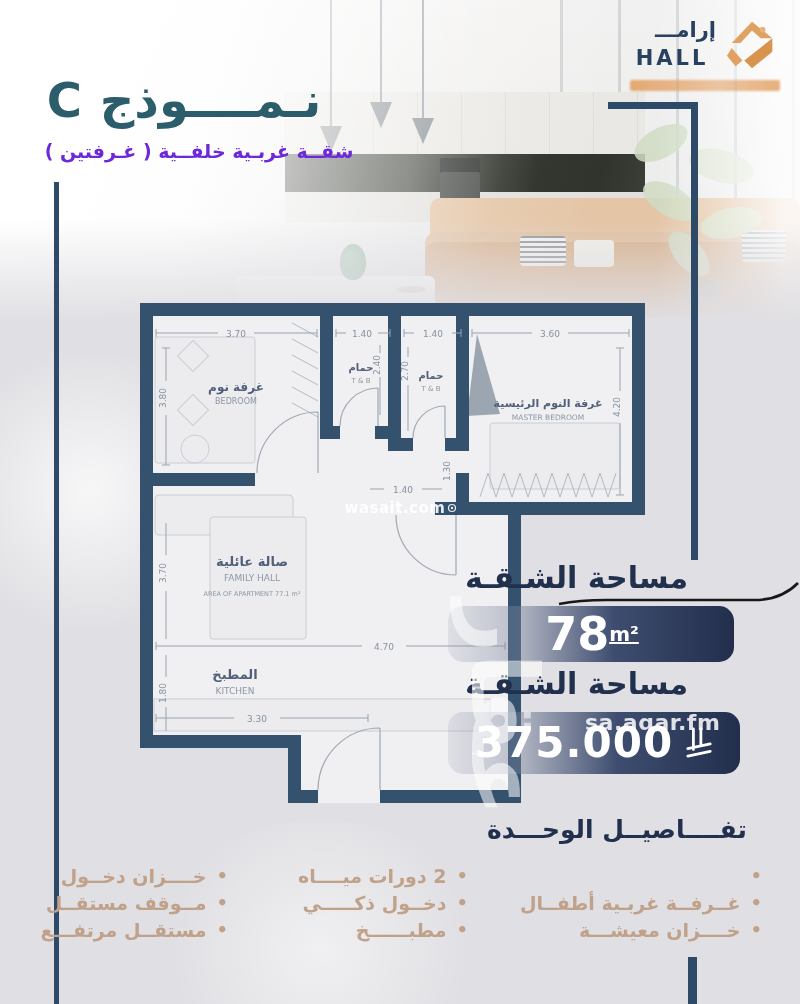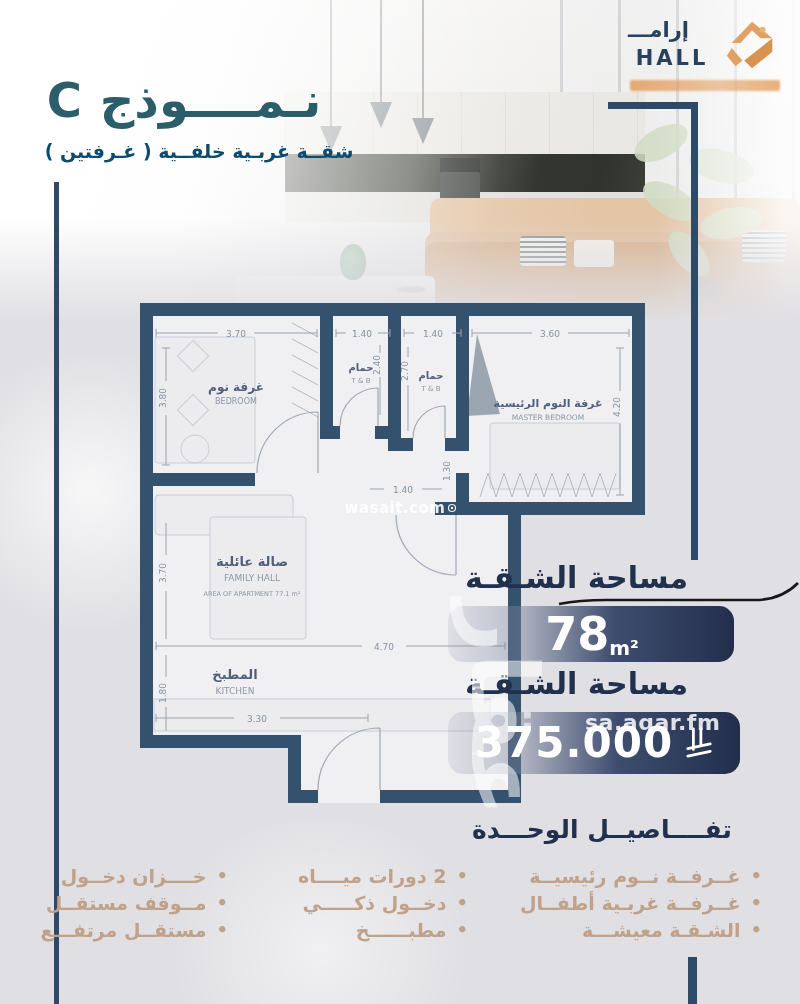--- a/index.html
+++ b/index.html
@@ -51,26 +51,26 @@
       background:linear-gradient(100deg,#ffffff 8%,rgba(255,255,255,.94) 26%,rgba(255,255,255,.55) 44%,rgba(255,255,255,.12) 62%,rgba(255,255,255,0) 74%);}
   .ph-ov2{left:0;top:0;width:800px;height:322px;
       background:linear-gradient(90deg,transparent 82%,rgba(255,255,255,.85) 98%);}
   .ph-ov3{left:0;top:0;width:800px;height:322px;
       background:linear-gradient(180deg,rgba(224,223,227,0) 68%,rgba(224,223,227,.65) 88%,#e0dfe3 100%);}
 
   
   .model-title{position:absolute;left:34px;top:72px;width:300px;direction:rtl;text-align:center;
       font-size:48px;font-weight:800;color:#2c5d6a;letter-spacing:1px;text-shadow:0 1px 1px rgba(255,255,255,.8);}
   .model-sub{position:absolute;left:34px;top:140px;width:330px;direction:rtl;text-align:center;
-      font-size:19px;font-weight:700;color:#0c4a6e;}
+      font-size:19px;font-weight:700;color:#6d28d9;}
 
   
   .logo{position:absolute;right:8px;top:10px;width:170px;height:96px;}
   .logo-mark{position:absolute;right:8px;top:6px;width:62px;height:58px;}
-  .logo-ar{position:absolute;right:76px;top:8px;width:88px;text-align:left;direction:rtl;
+  .logo-ar{position:absolute;right:76px;top:8px;width:88px;text-align:right;direction:rtl;
       font-size:21px;font-weight:800;color:#27415e;}
   .logo-en{position:absolute;right:76px;top:36px;width:88px;text-align:center;
       font-size:21px;font-weight:700;color:#27415e;letter-spacing:3px;}
   .logo-strip{position:absolute;right:12px;top:70px;width:150px;height:11px;border-radius:2px;
       background:linear-gradient(90deg,rgba(226,156,92,.85),rgba(226,156,92,.55) 60%,rgba(226,156,92,.8));
       filter:blur(1.3px);}
 
   
   .bar{position:absolute;background:#2d4a68;}
   .bar-left{left:54px;top:182px;width:5px;height:822px;}
@@ -94,33 +94,33 @@
   
   .sec-label{position:absolute;direction:rtl;font-size:30px;font-weight:800;color:#20304d;}
   .area-label{right:112px;top:560px;}
   .price-label{right:112px;top:666px;}
   .underline-svg{position:absolute;left:555px;top:578px;width:245px;height:32px;}
   .pill{position:absolute;border-radius:15px;display:flex;align-items:center;justify-content:center;
       color:#fff;background:linear-gradient(90deg,rgba(145,152,170,.18) 0%,rgba(120,130,155,.45) 25%,#3e4d6f 58%,#222e4c 100%);}
   .pill-area{left:448px;top:606px;width:286px;height:56px;}
   .pill-price{left:448px;top:712px;width:292px;height:62px;}
   .pill-area .num{font-size:46px;font-weight:700;line-height:1;}
-  .pill-area .unit{font-size:20px;font-weight:700;margin-right:-2px;margin-left:0;align-self:flex-end;padding-bottom:2px;}
+  .pill-area .unit{font-size:20px;font-weight:700;margin-right:-2px;margin-left:0;align-self:flex-end;padding-bottom:16px;text-decoration:underline;}
   .pill-price .num{font-size:42px;font-weight:700;line-height:1;letter-spacing:1px;}
   .riyal{margin-left:12px;}
 
   
   .aqar-word{position:absolute;left:408px;top:600px;width:190px;height:190px;z-index:6;
       color:rgba(255,255,255,.55);font-size:92px;font-weight:800;text-align:center;line-height:190px;
       transform:rotate(90deg);pointer-events:none;}
   .aqar-site{position:absolute;left:585px;top:710px;z-index:7;color:rgba(255,255,255,.85);
       font-size:22px;font-weight:700;letter-spacing:.5px;pointer-events:none;}
 
   
-  .det-title{position:absolute;right:38px;top:815px;width:290px;direction:rtl;text-align:left;
+  .det-title{position:absolute;right:38px;top:815px;width:290px;direction:rtl;text-align:center;
       font-size:25px;font-weight:800;color:#20304d;}
   .det-col{position:absolute;direction:rtl;text-align:right;color:#c0a189;font-size:19px;font-weight:700;}
   .det-col .item{display:flex;align-items:center;gap:10px;height:27px;}
   .det-col .bullet{color:#c0a189;font-size:18px;}
   .col-right{right:38px;top:862px;width:270px;}
   .col-mid{right:332px;top:862px;width:235px;}
   .col-left{right:572px;top:862px;width:200px;}
 </style>
 </head>
 <body>
@@ -307,29 +307,28 @@
   </div>
 
   <div class="aqar-word">عقار</div>
   <div class="aqar-site">sa.aqar.fm</div>
 
   <div class="det-title">تفــــاصيــل الوحـــدة</div>
 
   <div class="det-col col-right">
     <div class="item">
       <span class="bullet">•</span>
-      <span>غــرفــة نــوم رئيسيــة</span>
     </div>
     <div class="item">
       <span class="bullet">•</span>
       <span>غــرفــة غربـية أطفــال</span>
     </div>
     <div class="item">
       <span class="bullet">•</span>
-      <span>الشـقـة معيشـــة</span>
+      <span>خــــزان معيشـــة</span>
     </div>
   </div>
 
   <div class="det-col col-mid">
     <div class="item">
       <span class="bullet">•</span>
       <span>2 دورات ميــــاه</span>
     </div>
     <div class="item">
       <span class="bullet">•</span>

